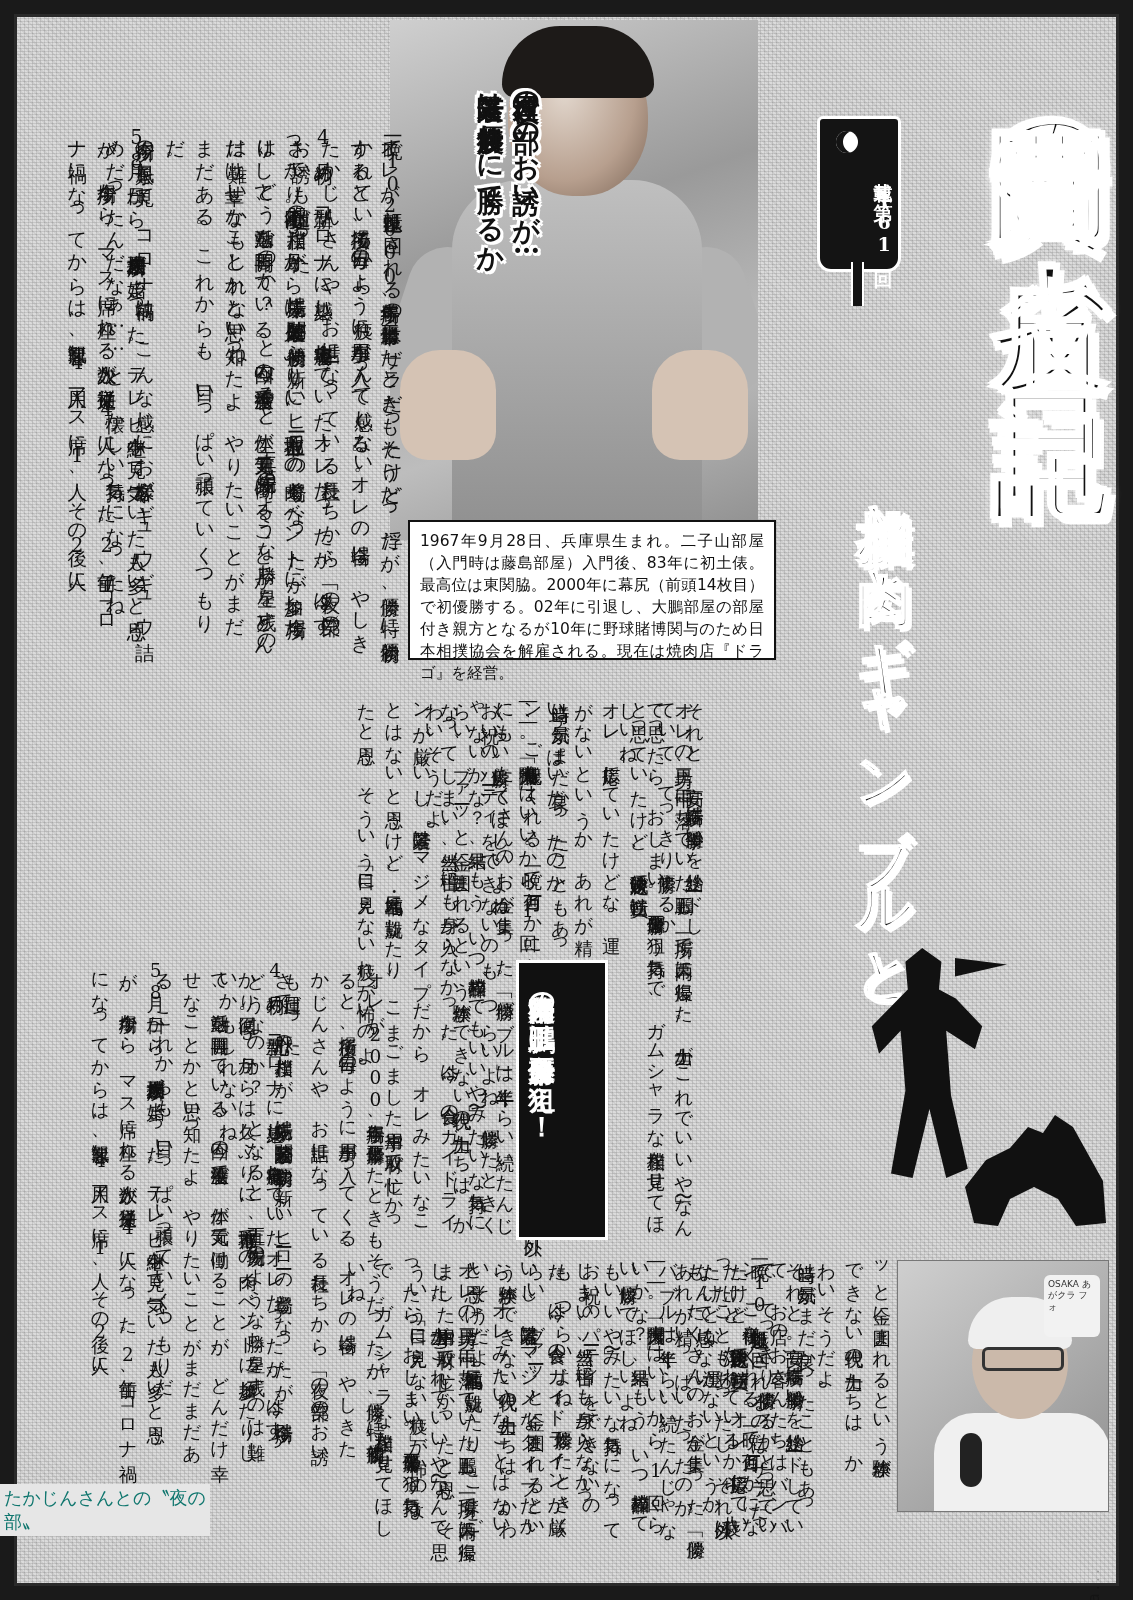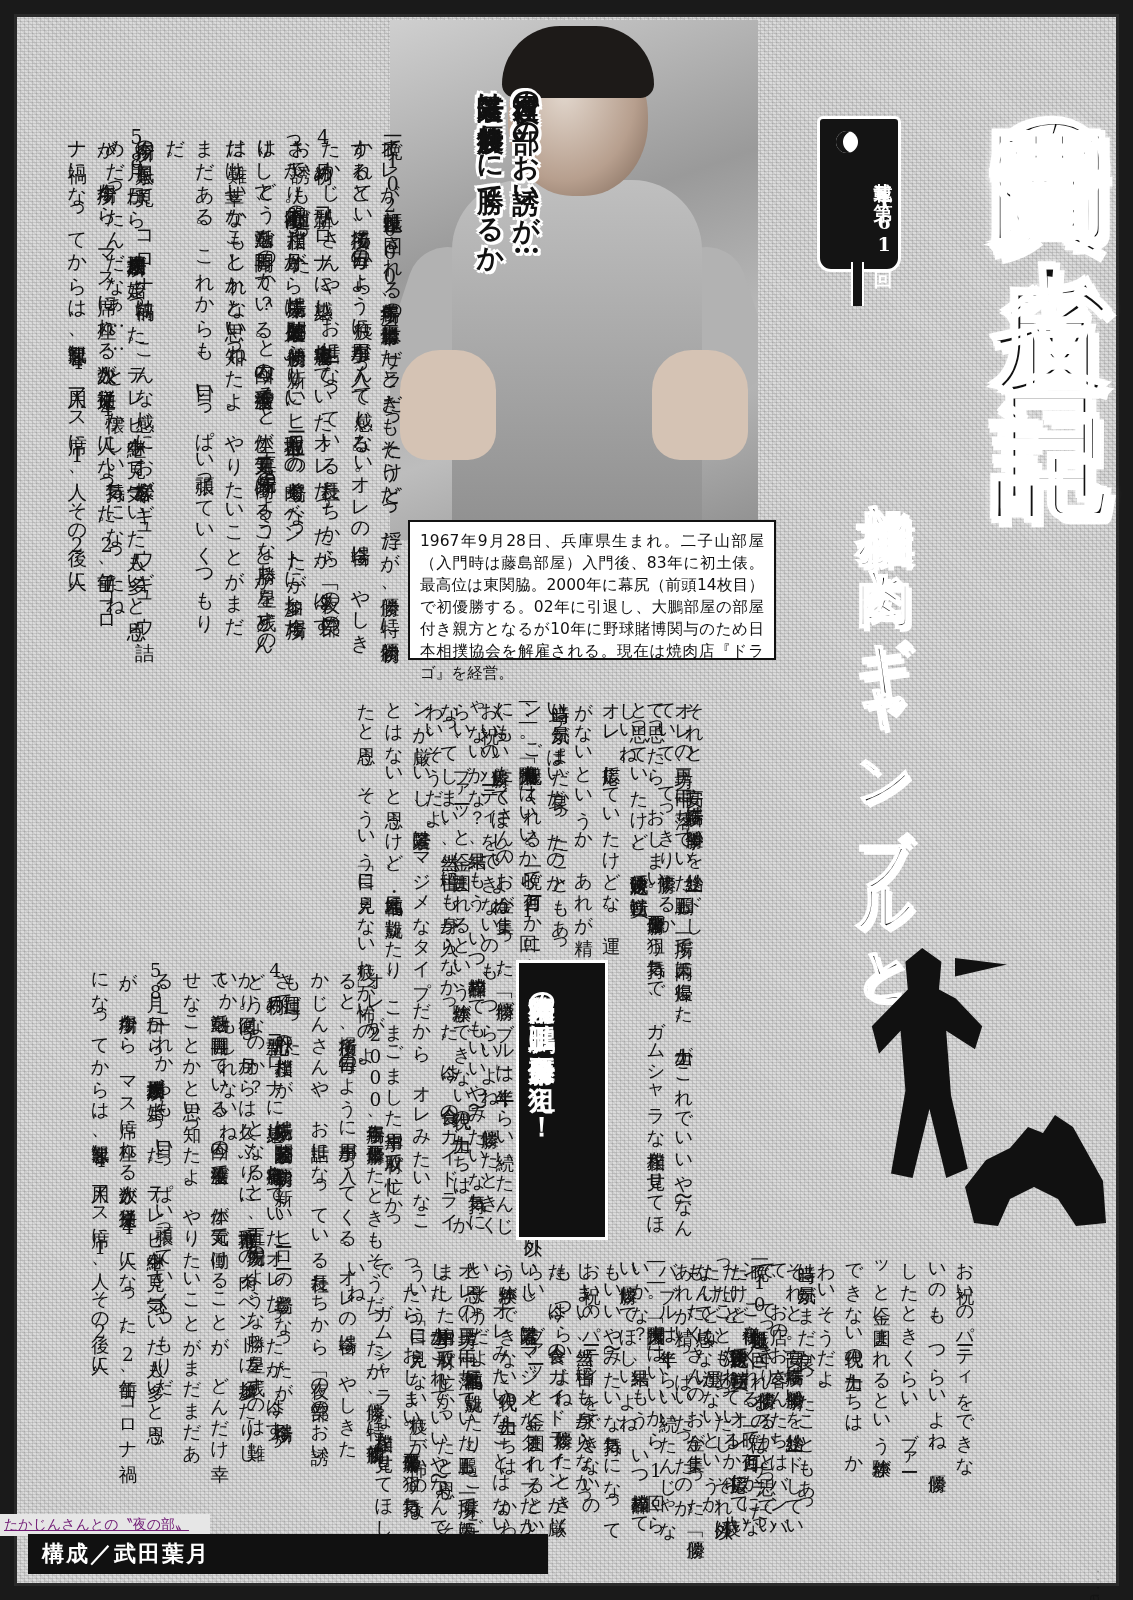--- a/index.html
+++ b/index.html
@@ -75,21 +75,21 @@
   .flag{position:absolute;left:96px;top:10px;width:52px;height:40px;background:#111;clip-path:polygon(0 0,100% 16%,0 46%);}
 
   
   .photo2{position:absolute;right:24px;bottom:88px;width:210px;height:250px;background:linear-gradient(140deg,#cfcfcf,#8f8f8f);overflow:hidden;border:1px solid #777;}
   .p2-head{position:absolute;left:74px;top:46px;width:96px;height:112px;border-radius:50%;background:#cbb9aa;}
   .p2-hair{position:absolute;left:70px;top:36px;width:104px;height:52px;border-radius:52px 52px 10px 10px;background:#efefef;}
   .p2-glass{position:absolute;left:84px;top:86px;width:76px;height:18px;border:3px solid #333;border-radius:6px;}
   .p2-body{position:absolute;left:36px;top:152px;width:176px;height:110px;border-radius:40px 40px 0 0;background:#f0f0f0;}
   .p2-mic{position:absolute;left:62px;top:172px;width:22px;height:54px;border-radius:11px;background:#222;}
   .p2-badge{position:absolute;right:8px;top:14px;width:56px;height:62px;background:#f2f2f2;border-radius:6px;color:#333;font-size:9px;padding:4px;box-sizing:border-box;line-height:1.25;}
-  .p2-cap{position:absolute;left:0;bottom:0;width:100%;background:rgba(20,20,20,.0);color:#701a75;font-size:14px;padding:2px 4px;box-sizing:border-box;background:#e6e6e6;text-decoration:underline;}
+  .p2-cap{position:absolute;left:0;bottom:0;width:100%;background:rgba(20,20,20,.0);color:#0f766e;font-size:18px;padding:2px 4px;box-sizing:border-box;background:#e6e6e6;}
 
   
   .creditbar{position:absolute;left:28px;bottom:26px;width:520px;height:40px;background:#111;color:#fff;
     font-size:22px;font-weight:bold;display:flex;align-items:center;padding-left:14px;box-sizing:border-box;letter-spacing:2px;}
 
   .wm{position:absolute;right:30px;bottom:34px;color:rgba(0,0,0,.22);font-size:16px;transform:rotate(-90deg);transform-origin:right bottom;letter-spacing:3px;}
 </style>
 </head>
 <body>
 
@@ -154,18 +154,25 @@
   <div class="subhead">
     <div class="v">幕内復帰の王鵬は平幕優勝を狙え！</div>
   </div>
 
   <div class="silo">
     <div class="gyoji"></div>
     <div class="flag"></div>
     <div class="rikishi"></div>
   </div>
 
+  <div class="photo2">
+    <div class="p2-body"></div>
+    <div class="p2-head"></div>
+    <div class="p2-hair"></div>
+    <div class="p2-glass"></div>
+    <div class="p2-mic"></div>
+    <div class="p2-badge">OSAKA あがクラ フォ</div>
+  </div>
   <div class="p2-cap" style="position:absolute;right:24px;bottom:64px;width:210px;text-align:left;">たかじんさんとの〝夜の部〟</div>
 
-  <div class="creditbar">構成／武田葉月</div>
 
   <div class="wm">www.a...</div>
 </div>
 
 </body></html>

